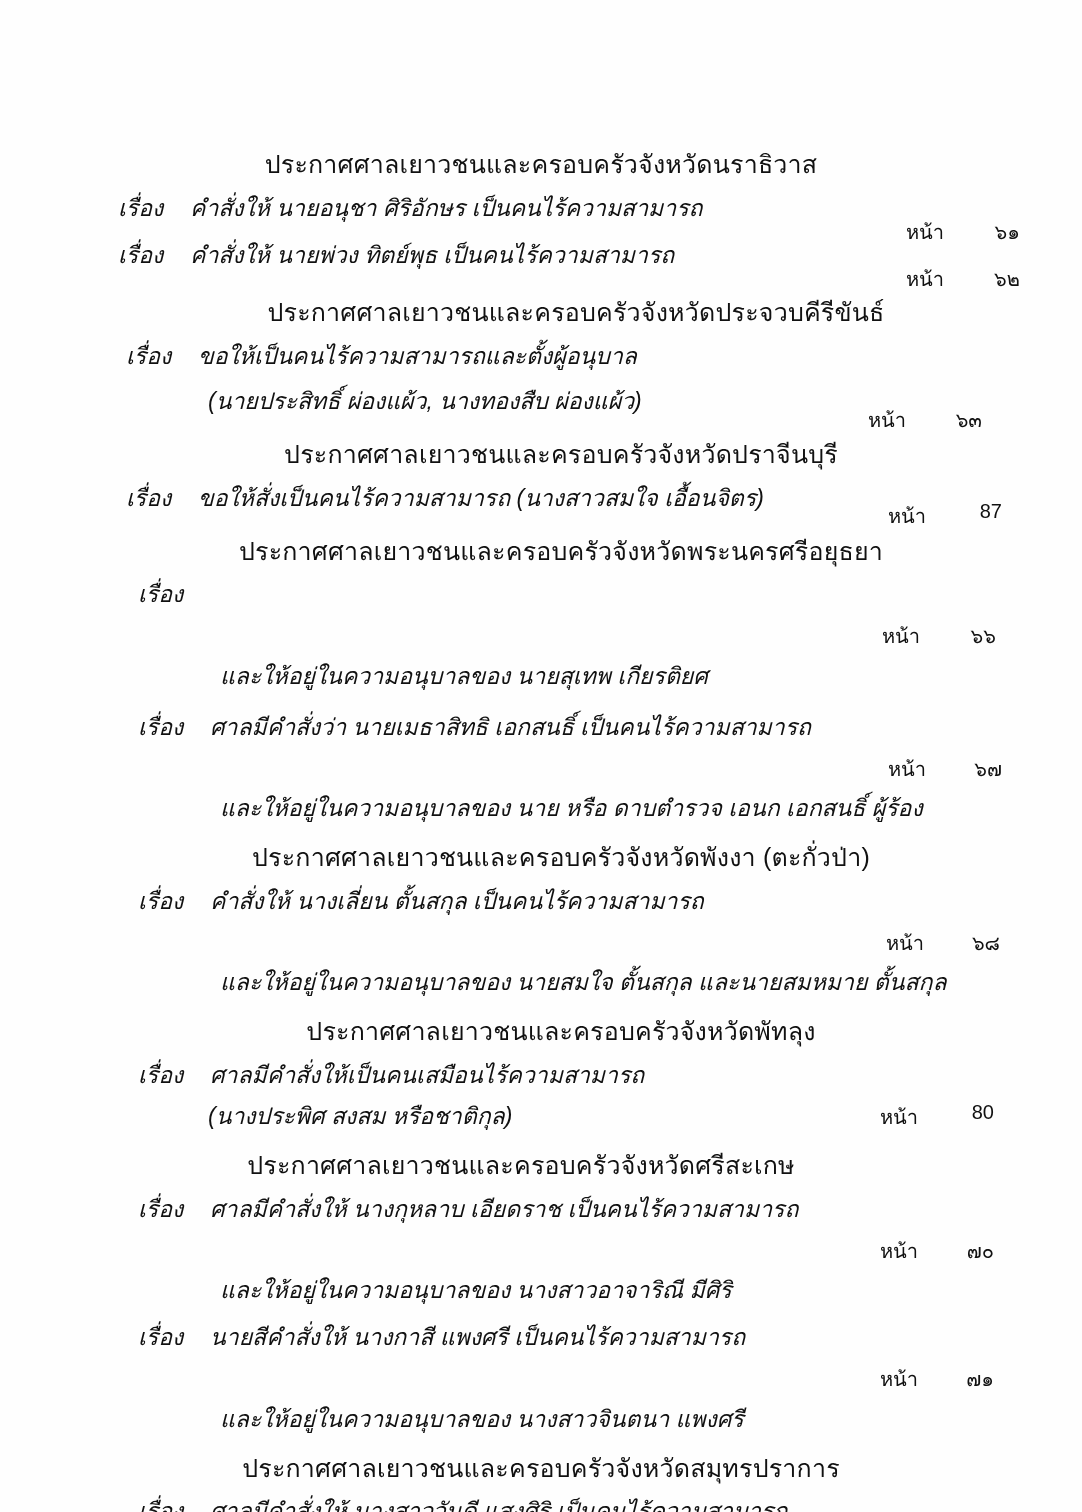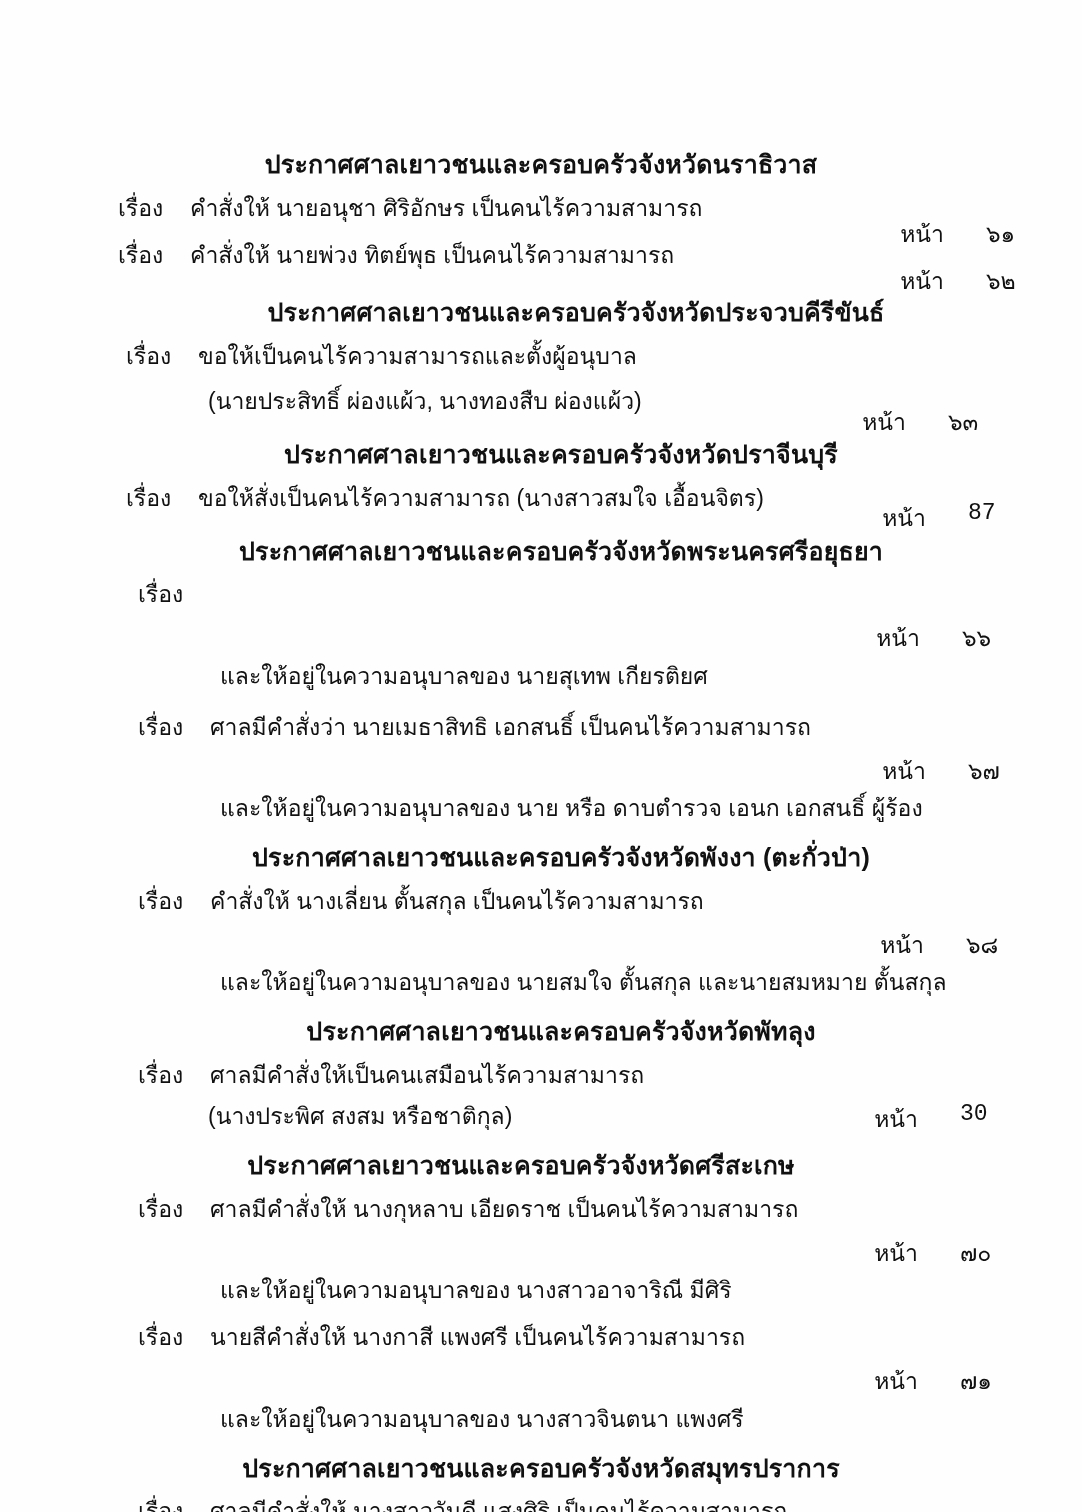--- a/index.html
+++ b/index.html
@@ -26,21 +26,20 @@
   .section {
     margin-bottom: 2px;
   }
   .heading {
     text-align: center;
     font-size: 25px;
     line-height: 1.5;
     letter-spacing: 0.2px;
     margin: 6px 0 6px 0;
     white-space: nowrap;
-    font-weight: bold;
   }
   .heading.shift-right {
     padding-left: 70px;
   }
   .heading.shift-right2 {
     padding-left: 40px;
   }
   .heading.shift-left {
     padding-right: 40px;
   }
@@ -49,20 +48,21 @@
     position: relative;
     margin: 0 0 2px 0;
   }
   .line {
     position: relative;
     display: flex;
     align-items: flex-start;
     font-size: 23px;
     line-height: 1.62;
     white-space: nowrap;
+    font-style: italic;
   }
   .lbl {
     display: inline-block;
     width: 72px;
     flex: 0 0 auto;
     text-align: left;
     padding-left: 58px;
     box-sizing: content-box;
   }
   .lbl.indent-a { padding-left: 66px; }
@@ -76,32 +76,31 @@
   .cont.deep {
     padding-left: 160px;
     margin-top: 40px;
   }
   .page-word {
     margin-right: 40px;
   }
   .page-num {
     display: inline-block;
     min-width: 34px;
-    text-align: left;
+    text-align: right;
   }
   .row {
     position: relative;
   }
   .pn-abs {
     position: absolute;
     right: 2px;
     display: flex;
-    font-size: 23px;
+    font-size: 20px;
     white-space: nowrap;
-    font-family: Liberation Mono, monospace;
   }
   .pn-abs .page-word { margin-right: 42px; }
   .sp-4 { height: 4px; }
   .sp-8 { height: 8px; }
   .sp-12 { height: 12px; }
 </style>
 </head>
 <body>
 
 <div class="page">
@@ -244,21 +243,21 @@
     <div class="entry">
       <div class="row">
         <div class="line">
           <span class="lbl indent-b">เรื่อง</span>
           <span class="txt">ศาลมีคำสั่งให้เป็นคนเสมือนไร้ความสามารถ</span>
         </div>
         <div class="sp-4"></div>
         <div class="line cont">(นางประพิศ สงสม หรือชาติกุล)</div>
         <div class="pn-abs" style="top:44px; right:28px;">
           <span class="page-word">หน้า</span>
-          <span class="page-num">30</span>
+          <span class="page-num">80</span>
         </div>
       </div>
     </div>
   </div>
 
   <div class="sp-4"></div>
 
   <div class="section">
     <div class="heading shift-left">ประกาศศาลเยาวชนและครอบครัวจังหวัดศรีสะเกษ</div>
 

